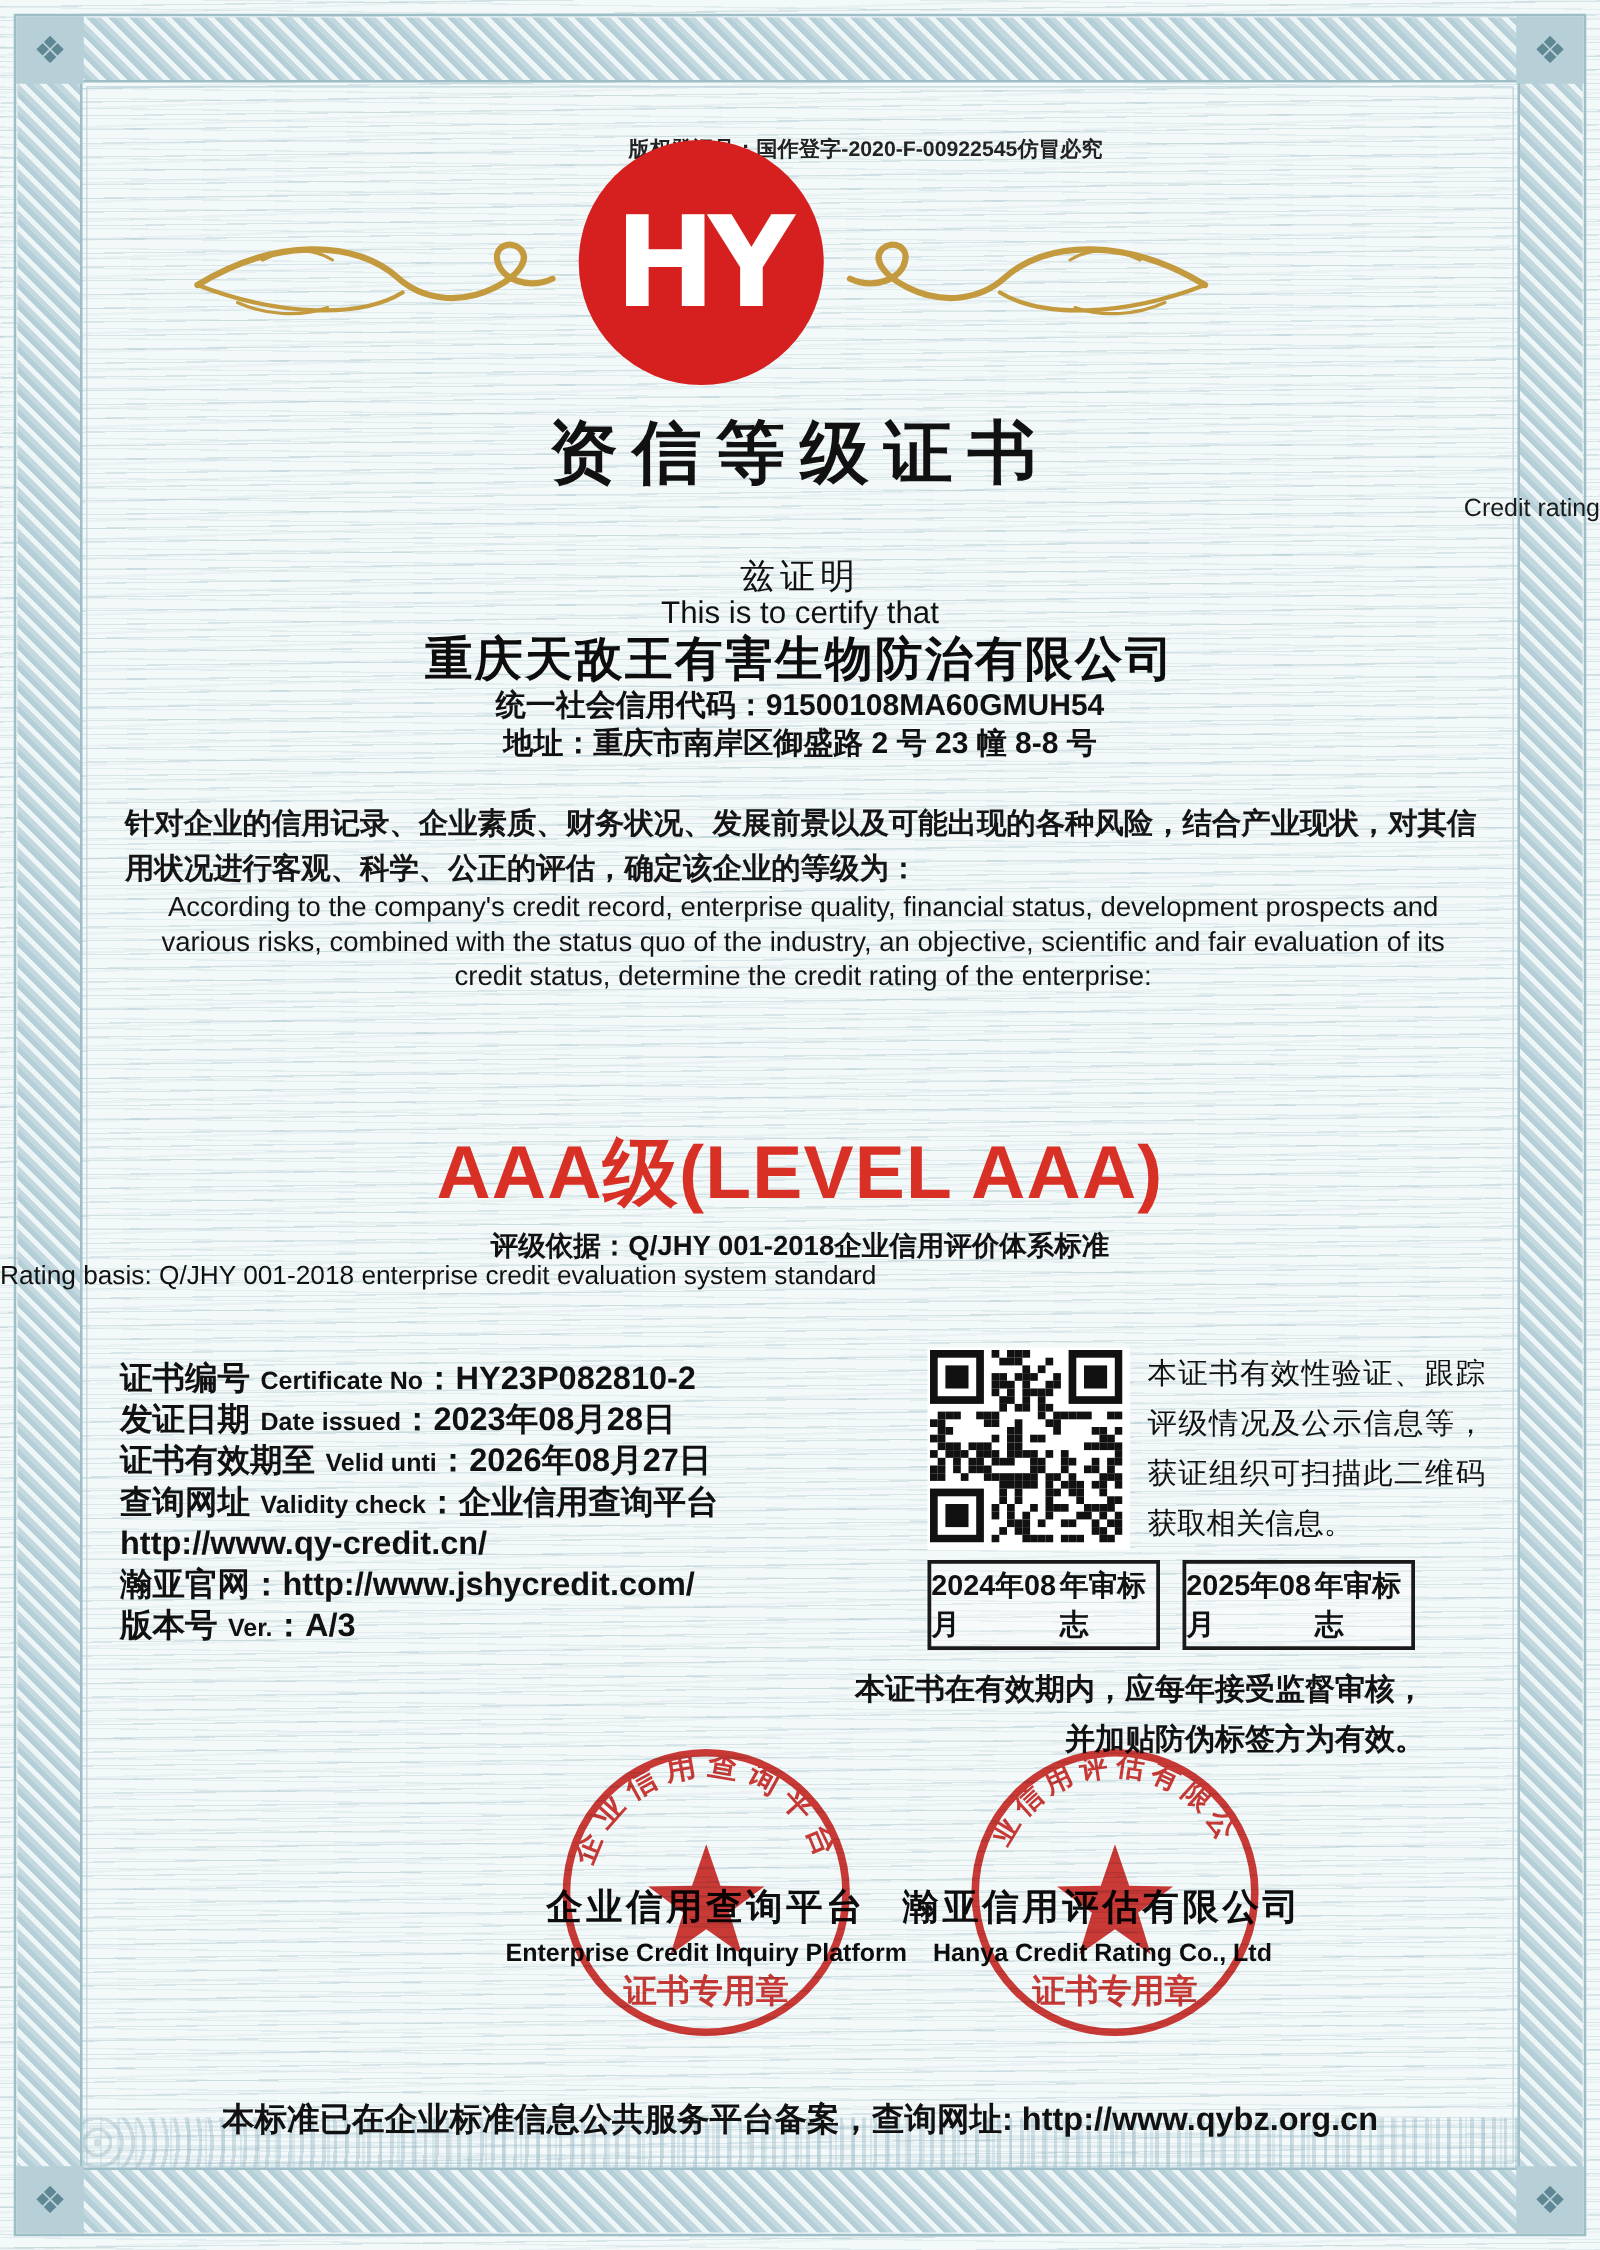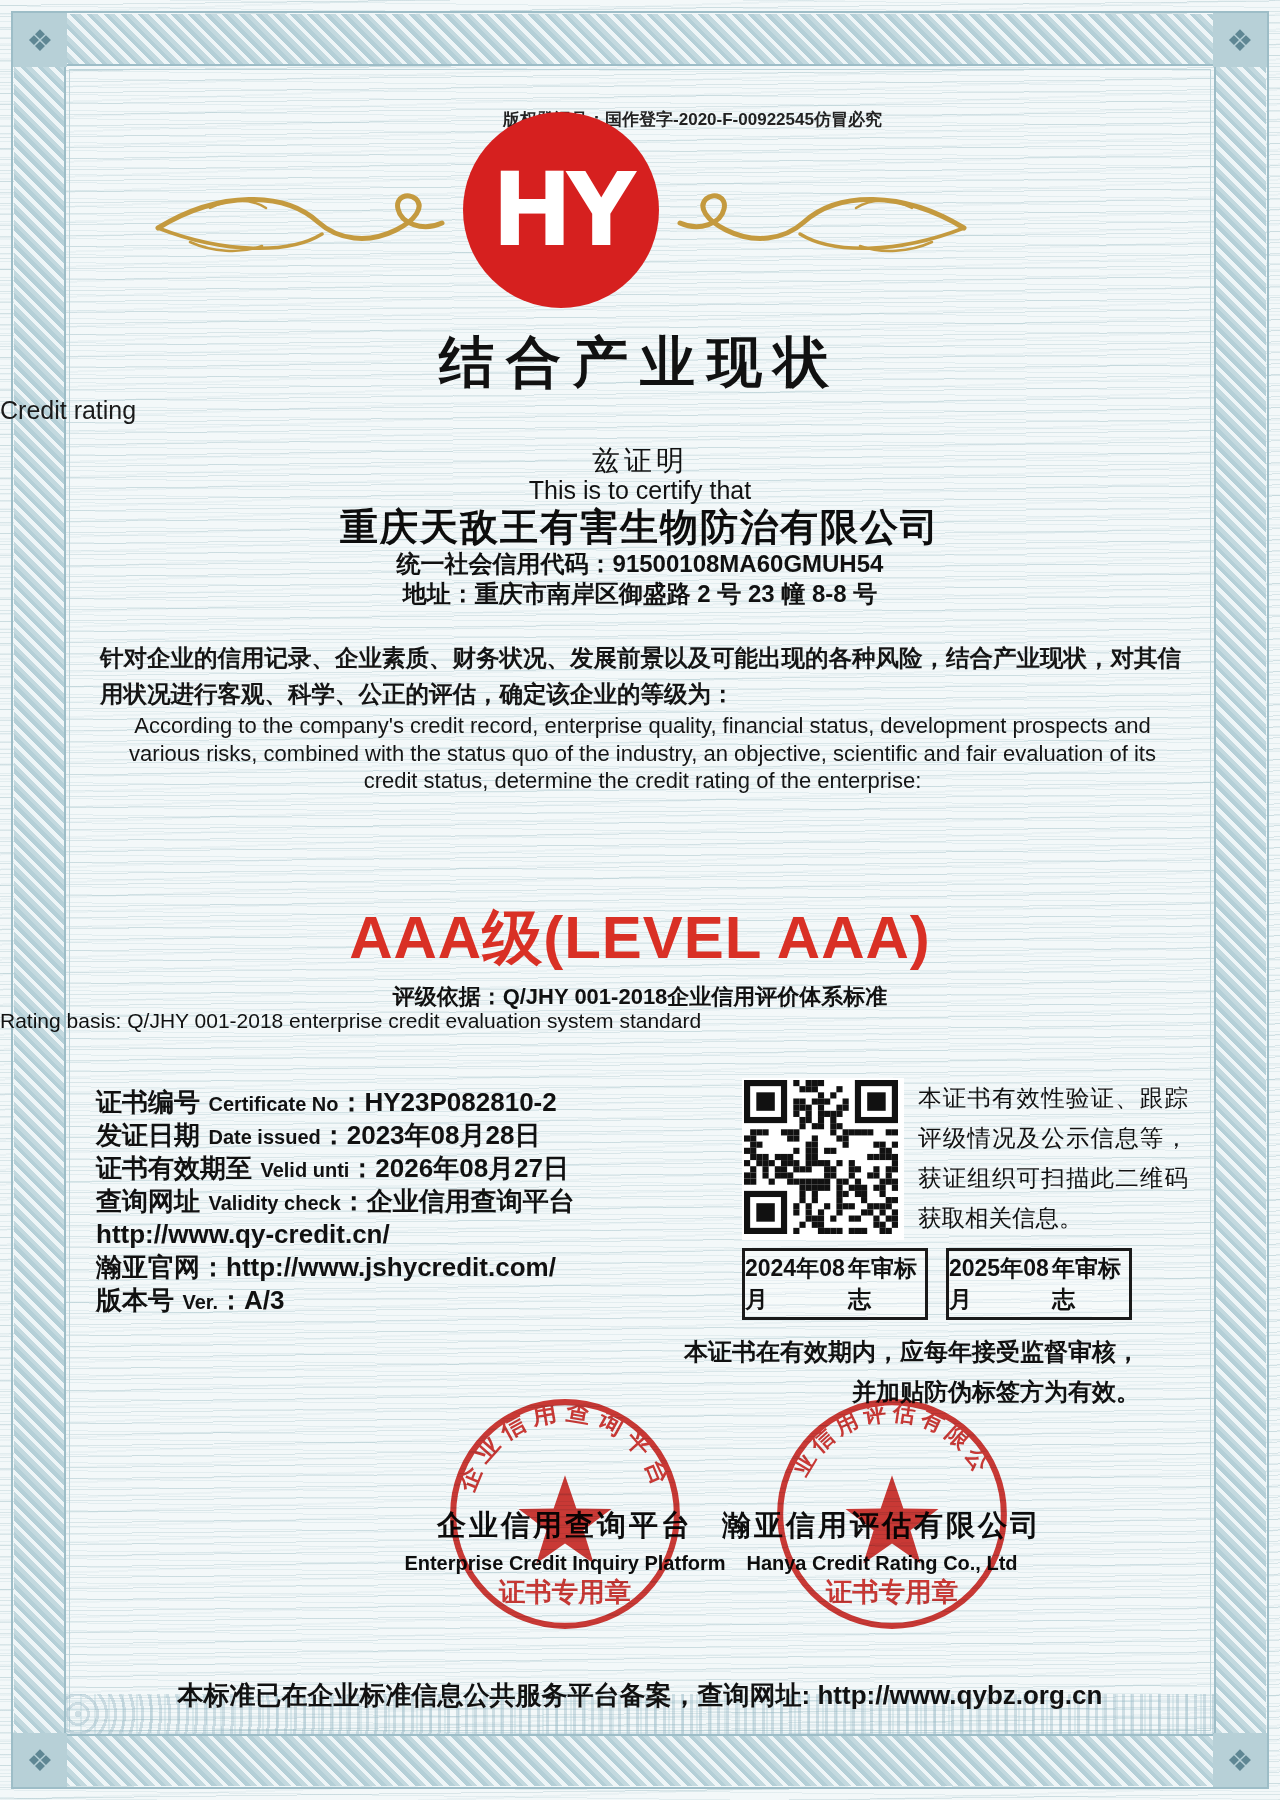--- a/index.html
+++ b/index.html
@@ -64,22 +64,22 @@
     font-family:"DejaVu Sans","Liberation Sans",sans-serif;
     transform:scaleY(1.05);
   }
   .flourish{position:absolute;top:178px;width:300px;height:95px;}
   .flourish.right{transform:scaleX(-1);}
   .title-zh{
     position:absolute;top:326px;left:0;width:100%;text-align:center;
     font-size:55px;font-weight:700;color:#111;letter-spacing:12px;
   }
   .title-en{
-    position:absolute;top:396px;left:0;width:100%;text-align:left;
-    font-size:25px;color:#1a1a1a;
+    position:absolute;top:396px;left:0;width:100%;text-align:right;
+    font-size:20px;color:#1a1a1a;
   }
   .certify-zh{position:absolute;top:442px;left:0;width:100%;text-align:center;font-size:28px;color:#111;letter-spacing:4px;}
   .certify-en{position:absolute;top:476px;left:0;width:100%;text-align:center;font-size:25px;color:#111;}
   .company-name{
     position:absolute;top:502px;left:0;width:100%;text-align:center;
     font-size:38px;font-weight:800;color:#0d0d0d;letter-spacing:2px;
   }
   .company-code{position:absolute;top:548px;left:0;width:100%;text-align:center;font-size:24px;font-weight:bold;color:#111;}
   .company-addr{position:absolute;top:578px;left:0;width:100%;text-align:center;font-size:24px;font-weight:bold;color:#111;}
   
@@ -167,21 +167,21 @@
       <path d="M8,50 C75,76 140,76 172,56" stroke-width="3.5"></path>
       <path d="M60,30 C80,20 100,20 116,30" stroke-width="2.5"></path>
       <path d="M40,64 C62,74 90,76 112,68" stroke-width="2.5"></path>
     </g>
   </svg>
 
   <div class="logo-circle" style="background:#d6201f;">
     <span class="logo-text">HY</span>
   </div>
 
-  <div class="title-zh">结合产业现状</div>
+  <div class="title-zh">资信等级证书</div>
   <div class="title-en">Credit rating</div>
   <div class="certify-zh">兹证明</div>
   <div class="certify-en">This is to certify that</div>
 
   <div class="company-name">重庆天敌王有害生物防治有限公司</div>
   <div class="company-code">统一社会信用代码：91500108MA60GMUH54</div>
   <div class="company-addr">地址：重庆市南岸区御盛路 2 号 23 幢 8-8 号</div>
 
   <div class="stmt-zh">针对企业的信用记录、企业素质、财务状况、发展前景以及可能出现的各种风险，结合产业现状，对其信用状况进行客观、科学、公正的评估，确定该企业的等级为：</div>
   <div class="stmt-en">According to the company's credit record, enterprise quality, financial status, development prospects and various risks, combined with the status quo of the industry, an objective, scientific and fair evaluation of its credit status, determine the credit rating of the enterprise:</div>

